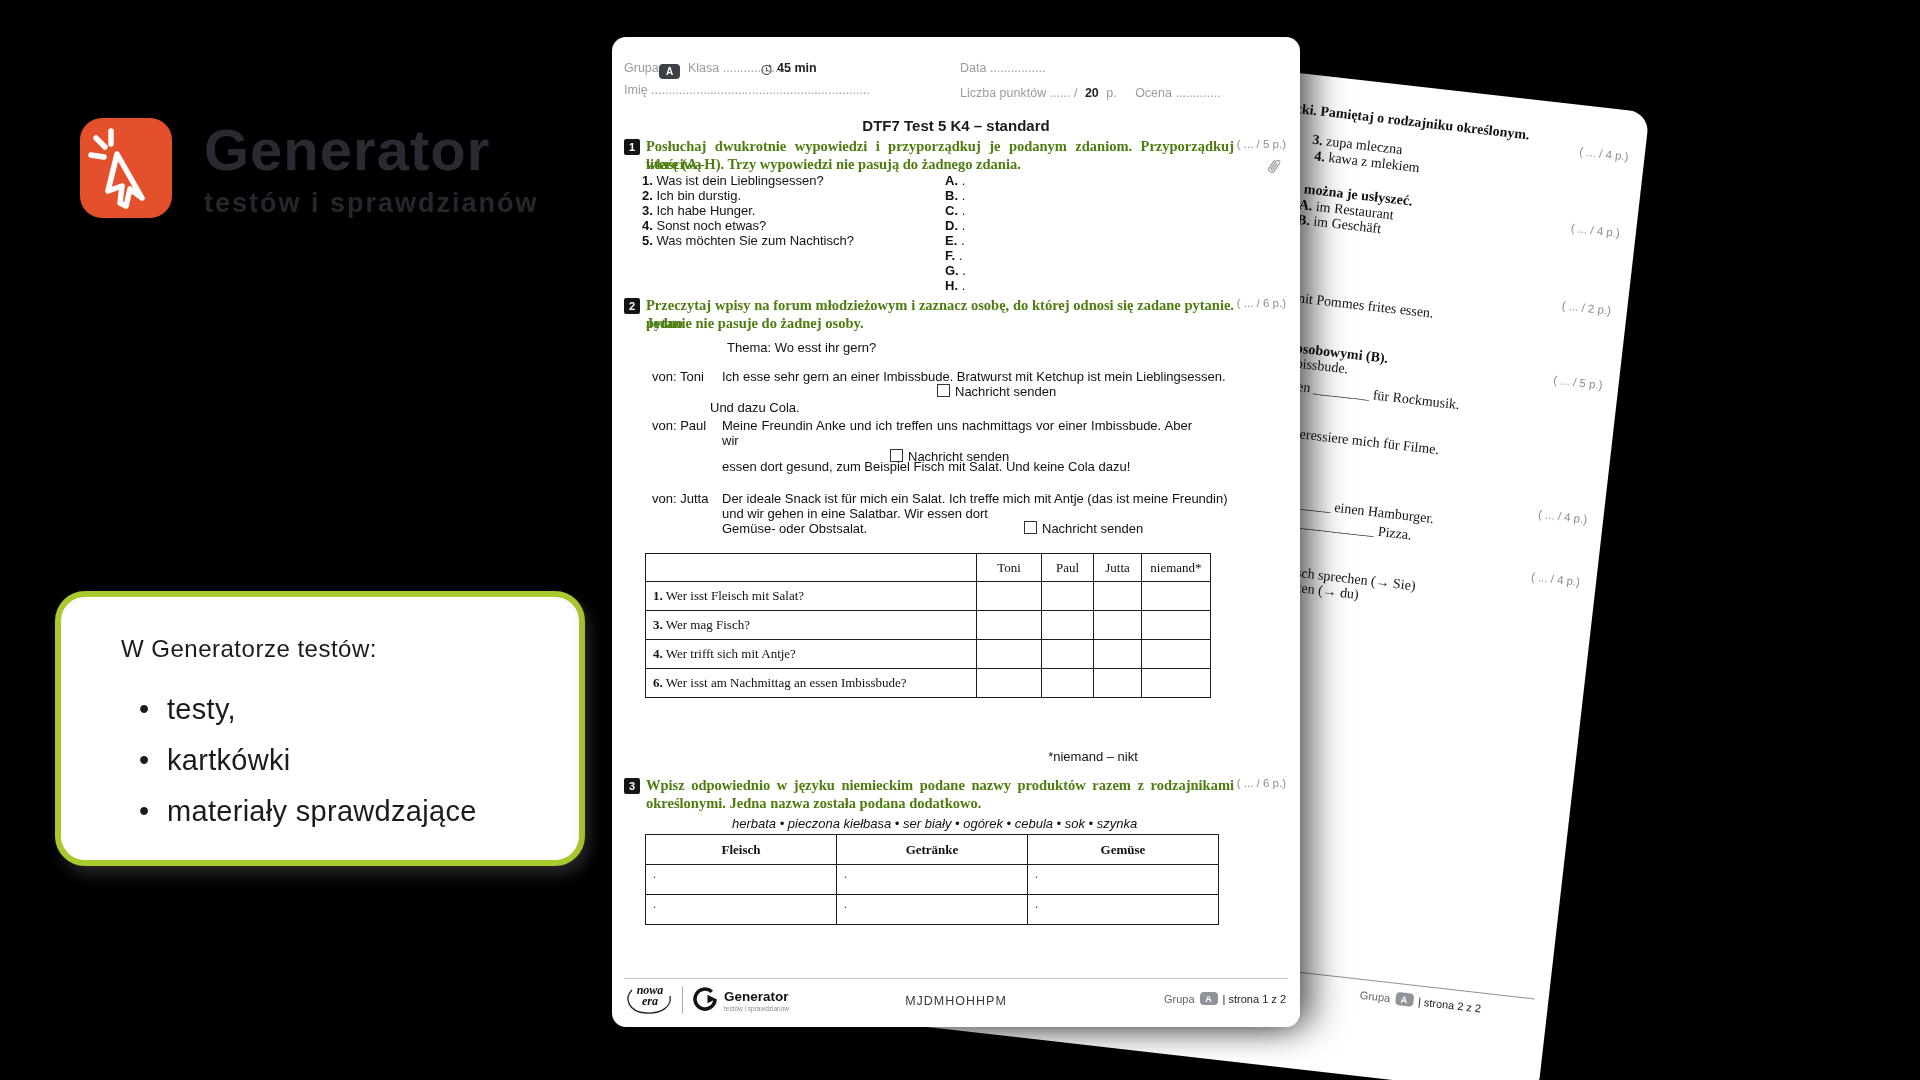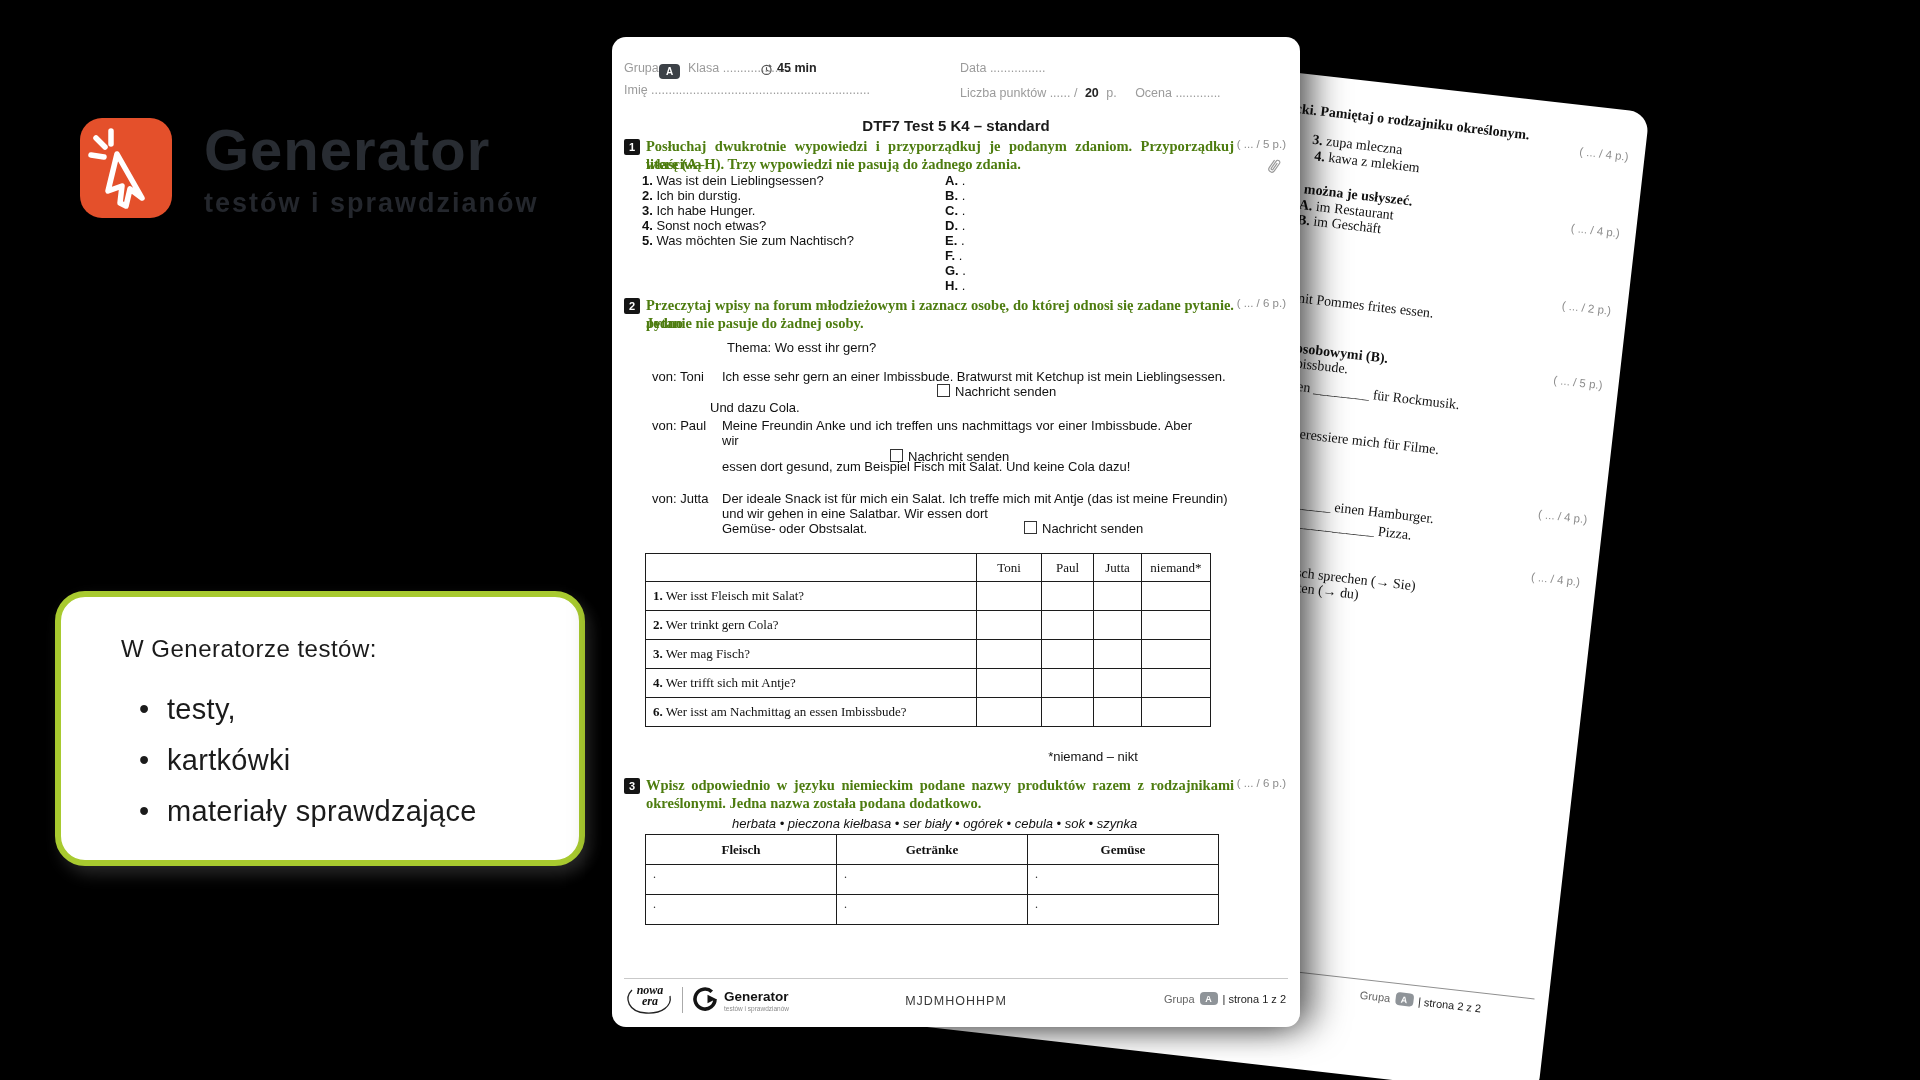--- a/index.html
+++ b/index.html
@@ -231,27 +231,20 @@
         <th>niemand*</th>
       </tr>
       <tr>
             <td class="q"><span class="bnum">1.</span><span> Wer isst Fleisch mit Salat?</span></td>
             <td></td>
             <td></td>
             <td></td>
             <td></td>
           </tr>
       <tr>
-            <td class="q"><span class="bnum">2.</span><span> Wer trinkt gern Cola?</span></td>
-            <td></td>
-            <td></td>
-            <td></td>
-            <td></td>
-          </tr>
-      <tr>
             <td class="q"><span class="bnum">3.</span><span> Wer mag Fisch?</span></td>
             <td></td>
             <td></td>
             <td></td>
             <td></td>
           </tr>
       <tr>
             <td class="q"><span class="bnum">4.</span><span> Wer trifft sich mit Antje?</span></td>
             <td></td>
             <td></td>

